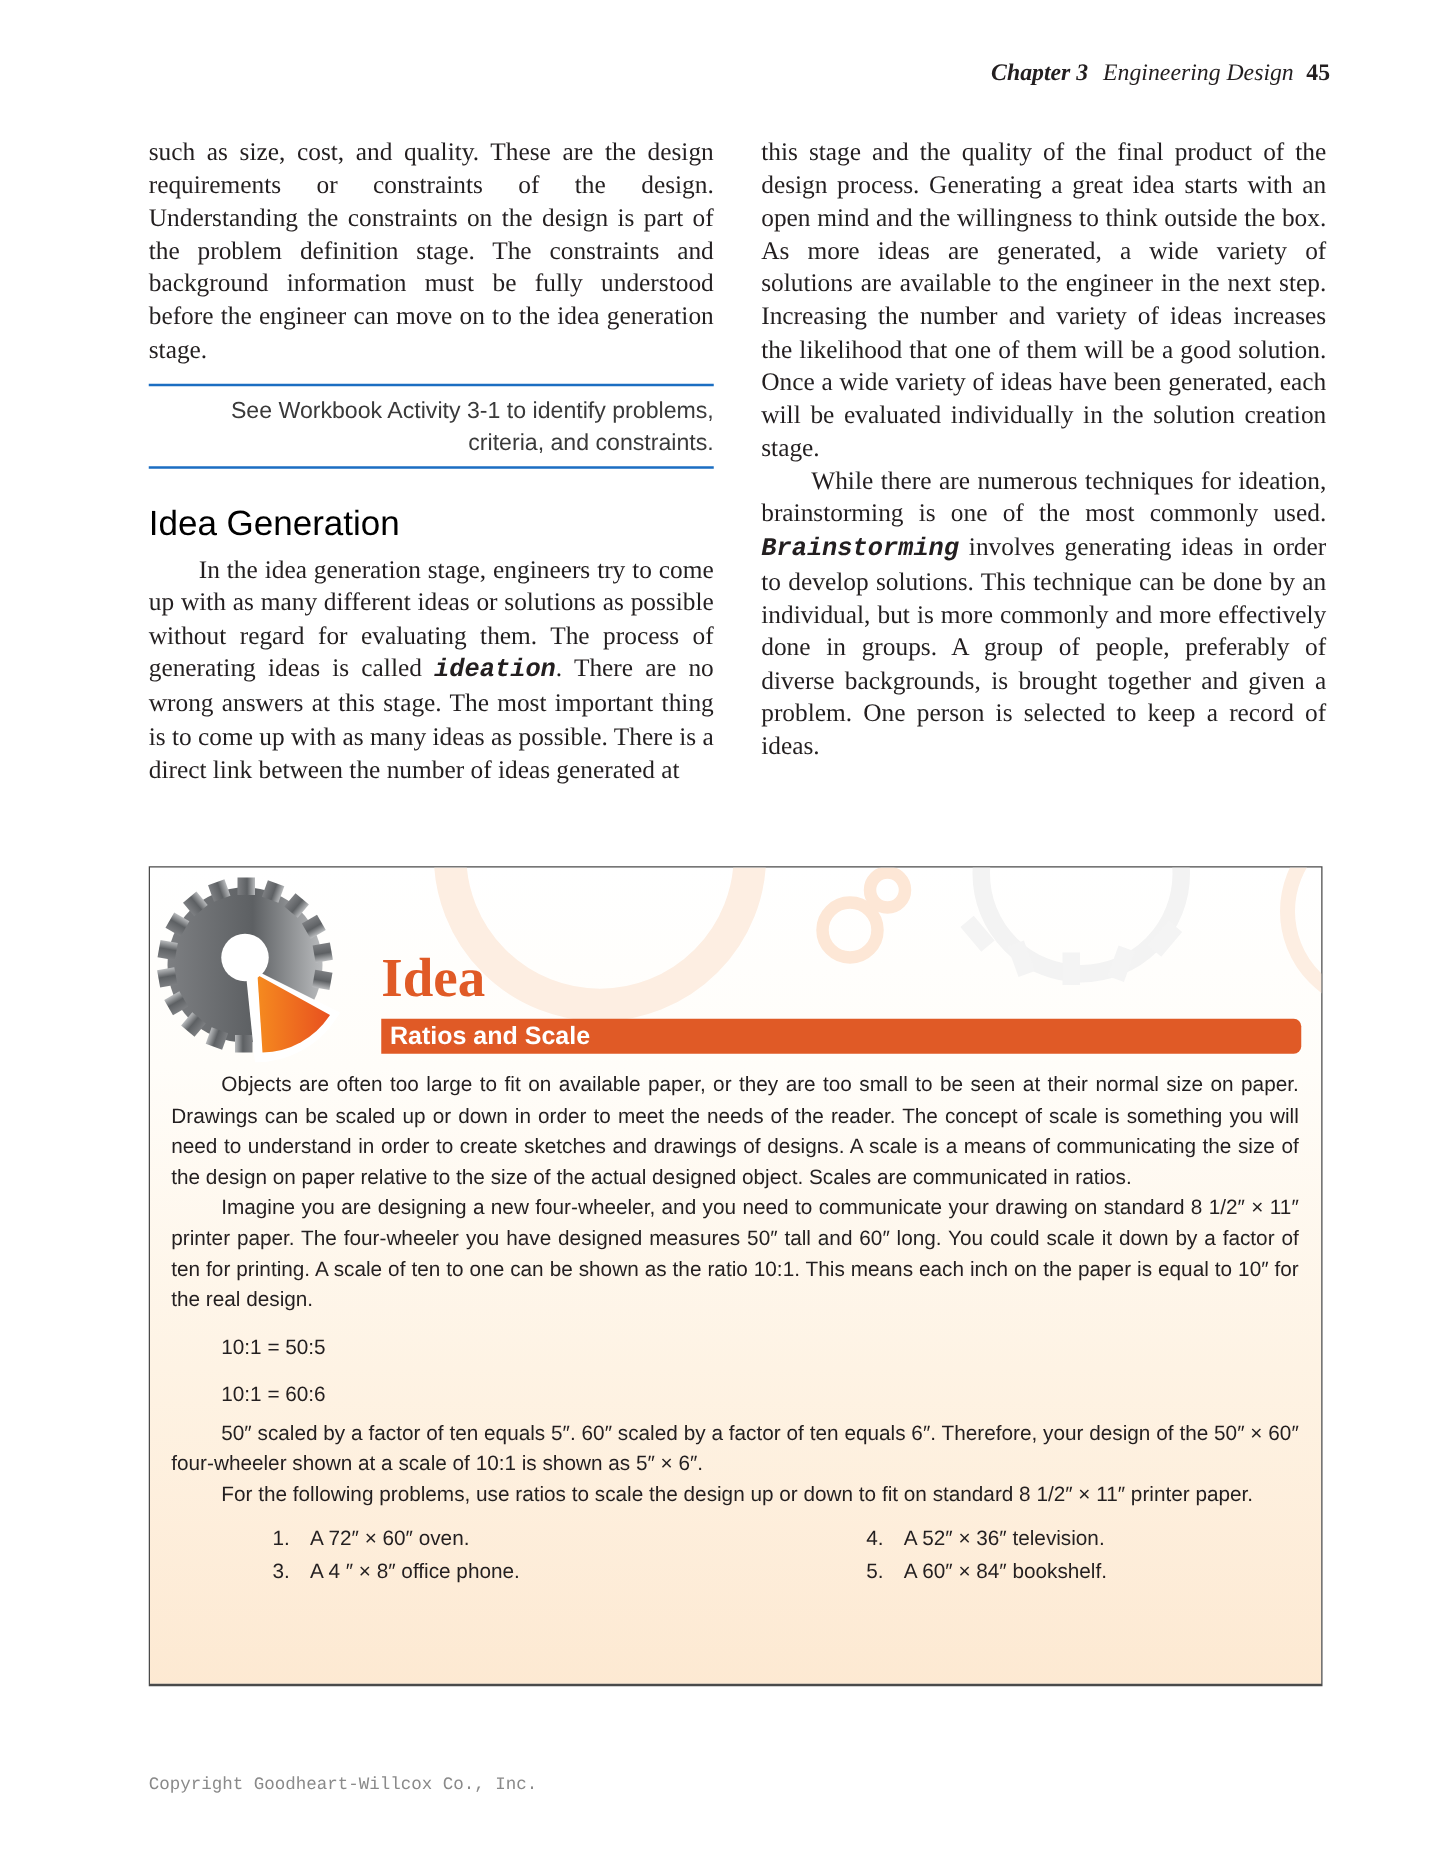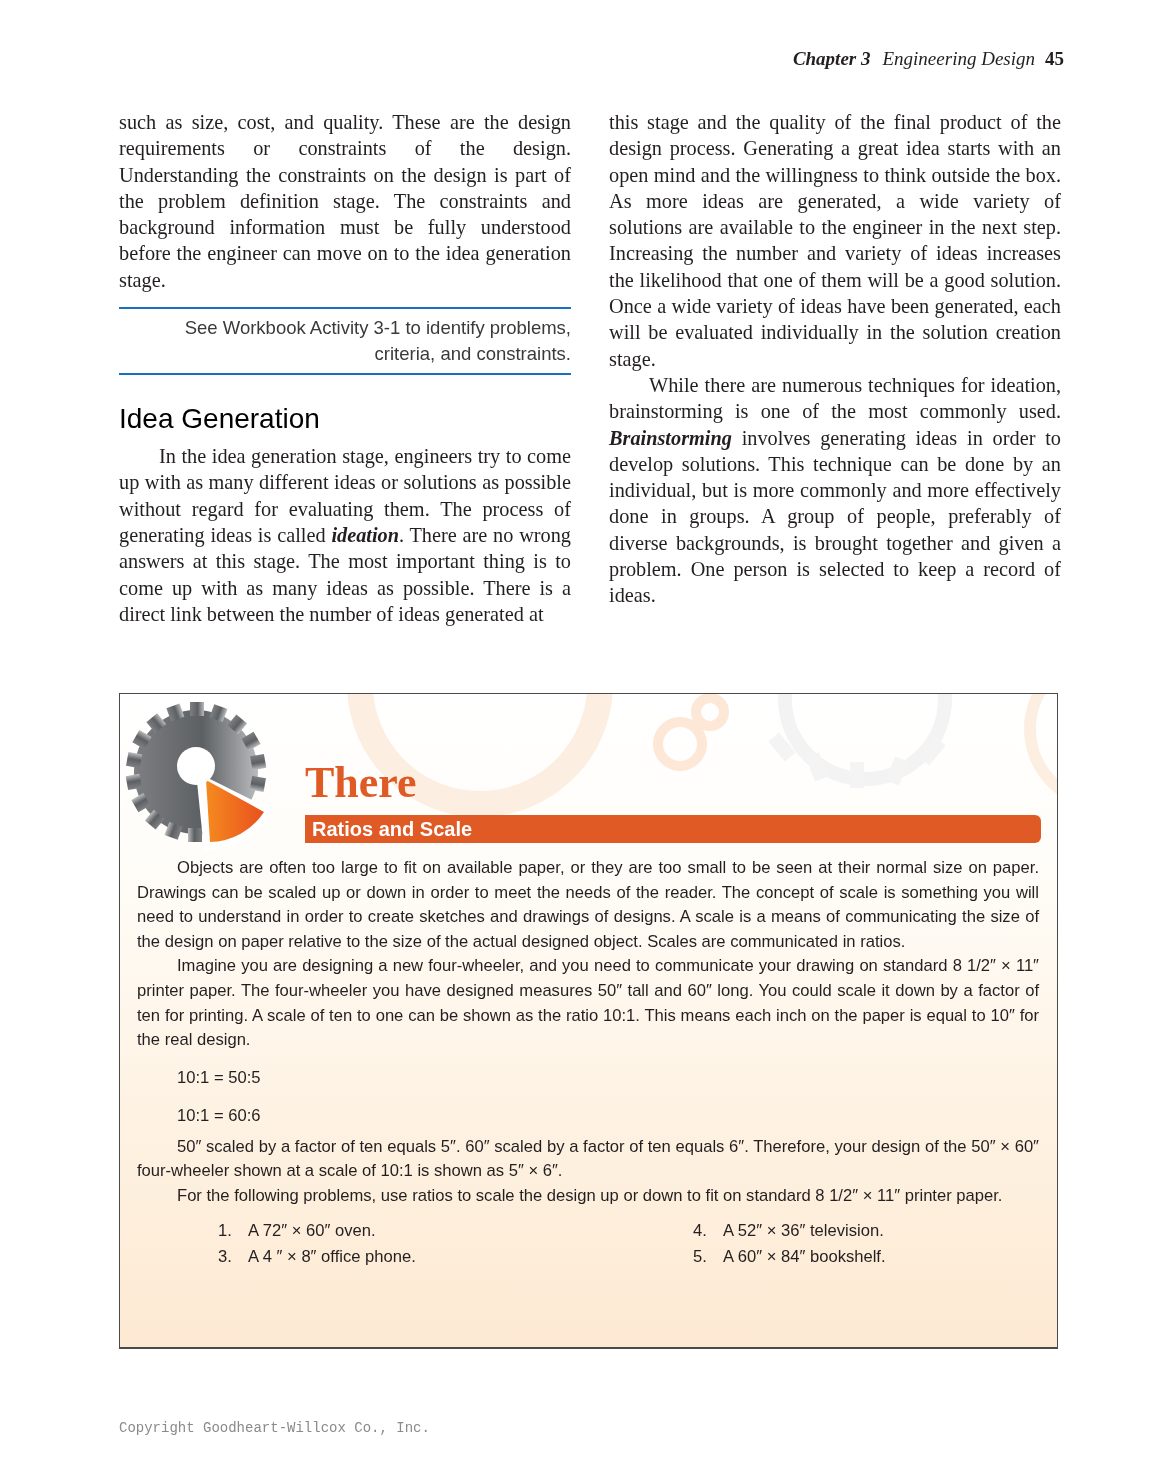--- a/index.html
+++ b/index.html
@@ -11,21 +11,21 @@
   .running-head .chap { font-weight: bold; }
   .running-head .gap { display: inline-block; width: 12px; }
   .running-head .pnum { font-style: normal; font-weight: bold; margin-left: 10px; }
 
   .col { position: absolute; top: 109px; width: 452px; font-family: "Liberation Serif", serif;
          font-size: 20.3px; line-height: 26.3px; text-align: justify; }
   .col-left { left: 119px; }
   .col-right { left: 609px; }
   .col p { margin: 0; }
   .indent { text-indent: 40px; }
-  .term { font-weight: bold; font-style: italic; }
+  .term { font-weight: bold; font-style: italic; font-family: Liberation Mono, monospace; }
 
   .workbook { margin: 14px 0 0 0; border-top: 2px solid #1b6ec2; border-bottom: 2px solid #1b6ec2;
               padding: 6px 0 6px 40px; font-family: "Liberation Sans", sans-serif; font-size: 18.5px;
               line-height: 26px; color: #3a3a3a; text-align: right; }
 
   .section-head { font-family: "Liberation Sans", sans-serif; font-size: 28px; color: #000000;
                   margin: 26px 0 6px 0; line-height: 36px; font-weight: normal; }
 
   .math-box { position: absolute; left: 119px; top: 693px; width: 939px; height: 656px;
               border: 1.5px solid #4a4a4a; border-bottom: 2px solid #4a4a4a; box-sizing: border-box;
@@ -130,21 +130,21 @@
       <rect x="66" y="2" width="14" height="14" transform="rotate(280 72 72)"></rect>
       <rect x="66" y="2" width="14" height="14" transform="rotate(300 72 72)"></rect>
       <rect x="66" y="2" width="14" height="14" transform="rotate(320 72 72)"></rect>
       <rect x="66" y="2" width="14" height="14" transform="rotate(340 72 72)"></rect>
     </g>
     <path d="M72,72 L148,110 A78,78 0 0 1 80,150 Z" fill="#ffffff"></path>
     <path d="M82,80 L140,112 A66,66 0 0 1 86,142 Z" fill="url(#gOrange)"></path>
     <circle cx="72" cy="66" r="19" fill="#ffffff"></circle>
   </svg>
 
-  <div class="math-title">There</div>
+  <div class="math-title">Idea</div>
   <div class="math-bar">
     <span class="math-subtitle">Ratios and Scale</span>
   </div>
 
   <div class="math-body">
     <p class="indent">Objects are often too large to fit on available paper, or they are too small to be seen at their normal size on paper. Drawings can be scaled up or down in order to meet the needs of the reader. The concept of scale is something you will need to understand in order to create sketches and drawings of designs. A scale is a means of communicating the size of the design on paper relative to the size of the actual designed object. Scales are communicated in ratios.</p>
     <p class="indent">Imagine you are designing a new four-wheeler, and you need to communicate your drawing on standard 8 1/2″ × 11″ printer paper. The four-wheeler you have designed measures 50″ tall and 60″ long. You could scale it down by a factor of ten for printing. A scale of ten to one can be shown as the ratio 10:1. This means each inch on the paper is equal to 10″ for the real design.</p>
     <div class="eq-block">
       <p class="eq">10:1 = 50:5</p>
       <p class="eq">10:1 = 60:6</p>

